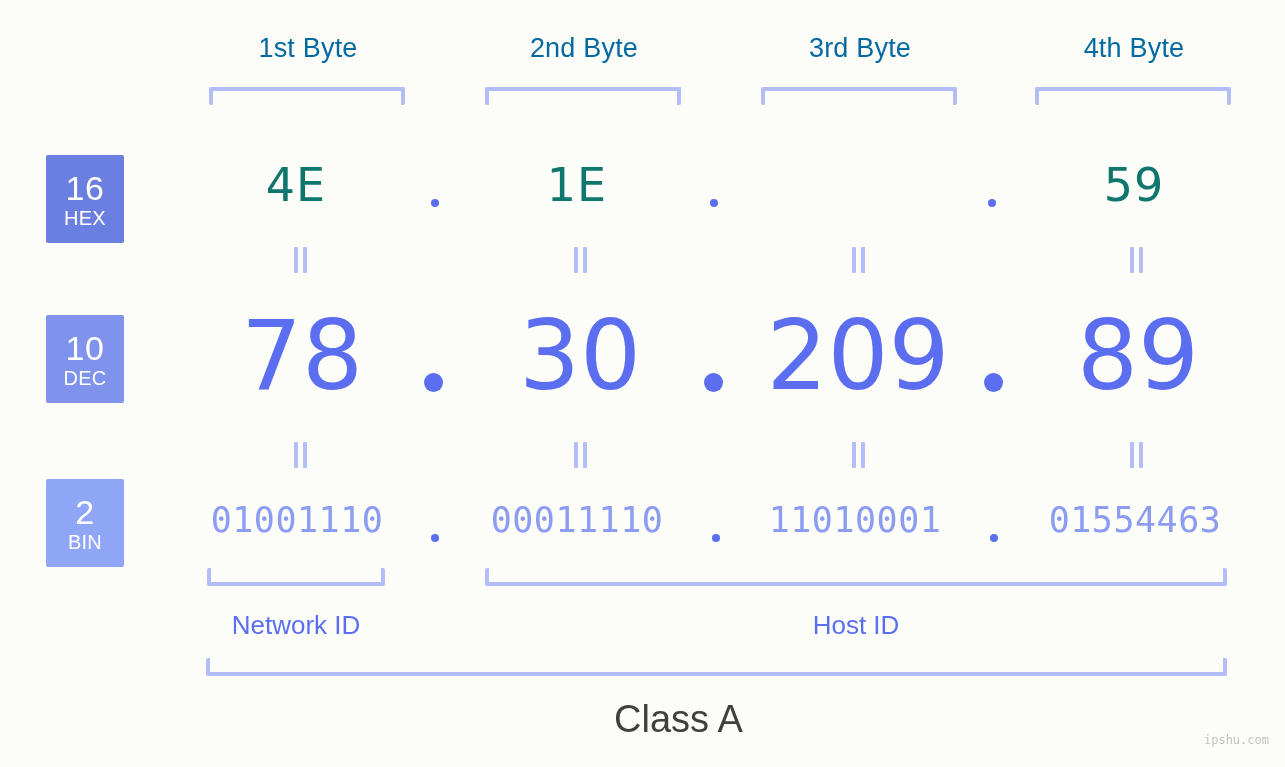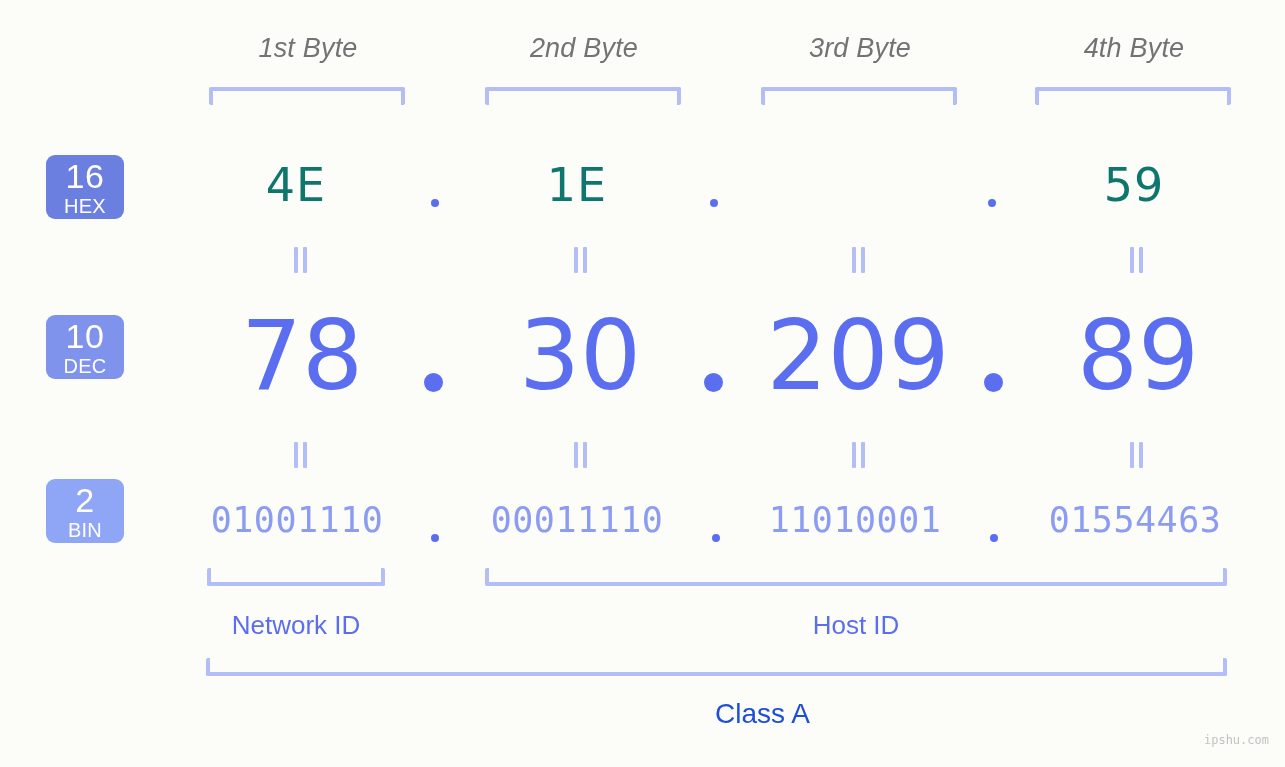--- a/index.html
+++ b/index.html
@@ -20,25 +20,24 @@
     width: 1285px;
     height: 767px;
   }
 
   
   .byte-label {
     position: absolute;
     top: 33px;
     text-align: center;
     font-size: 27px;
-    color: #737373;
+    color: #0369a1;
     font-family: "Liberation Sans", sans-serif;
     letter-spacing: 0.2px;
     white-space: nowrap;
-    font-style: italic;
   }
 
   
   .bracket-down {
     position: absolute;
     height: 18px;
     border-top: 4px solid #b3bdf8;
     border-left: 4px solid #b3bdf8;
     border-right: 4px solid #b3bdf8;
     border-radius: 2px;
@@ -53,22 +52,22 @@
     border-right: 4px solid #b3bdf8;
     border-radius: 2px;
     box-sizing: border-box;
   }
 
   
   .badge {
     position: absolute;
     left: 46px;
     width: 78px;
-    height: 64px;
-    border-radius: 9px;
+    height: 88px;
+    border-radius: 2px;
     color: #ffffff;
     display: flex;
     flex-direction: column;
     align-items: center;
     justify-content: center;
     line-height: 1;
     box-sizing: border-box;
   }
   .badge .num {
     font-size: 34px;
@@ -143,23 +142,23 @@
     position: absolute;
     text-align: center;
     font-size: 26px;
     color: #5b6ef0;
     white-space: nowrap;
     font-family: "Liberation Sans", sans-serif;
   }
 
   .class-label {
     position: absolute;
-    text-align: right;
-    font-size: 28px;
-    color: #1d4ed8;
+    text-align: left;
+    font-size: 38px;
+    color: #404040;
     white-space: nowrap;
     font-family: "Liberation Sans", sans-serif;
   }
 
   
   .watermark {
     position: absolute;
     right: 16px;
     bottom: 20px;
     font-family: "DejaVu Sans Mono", monospace;

